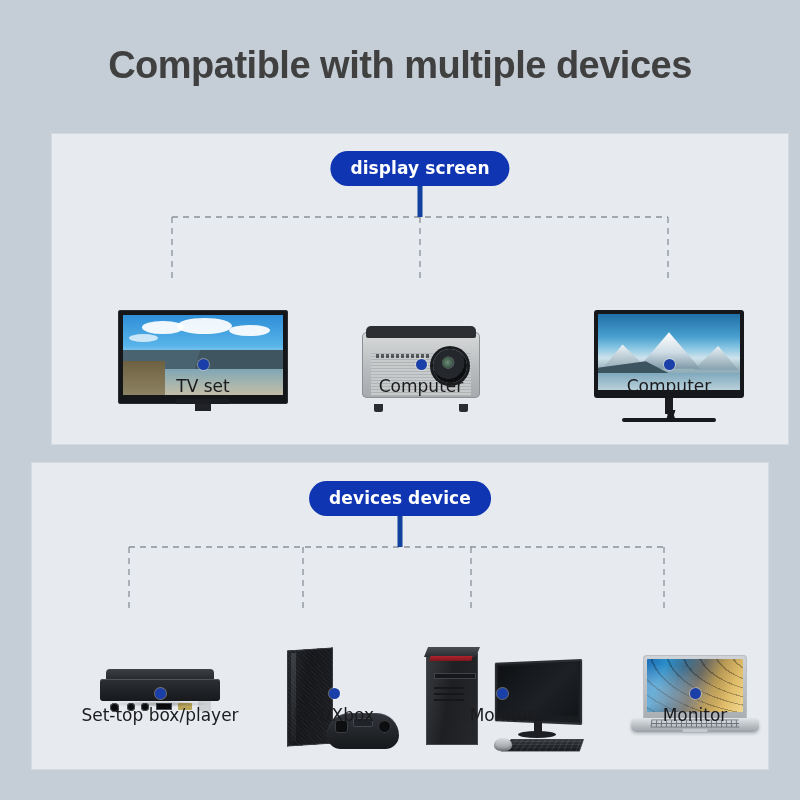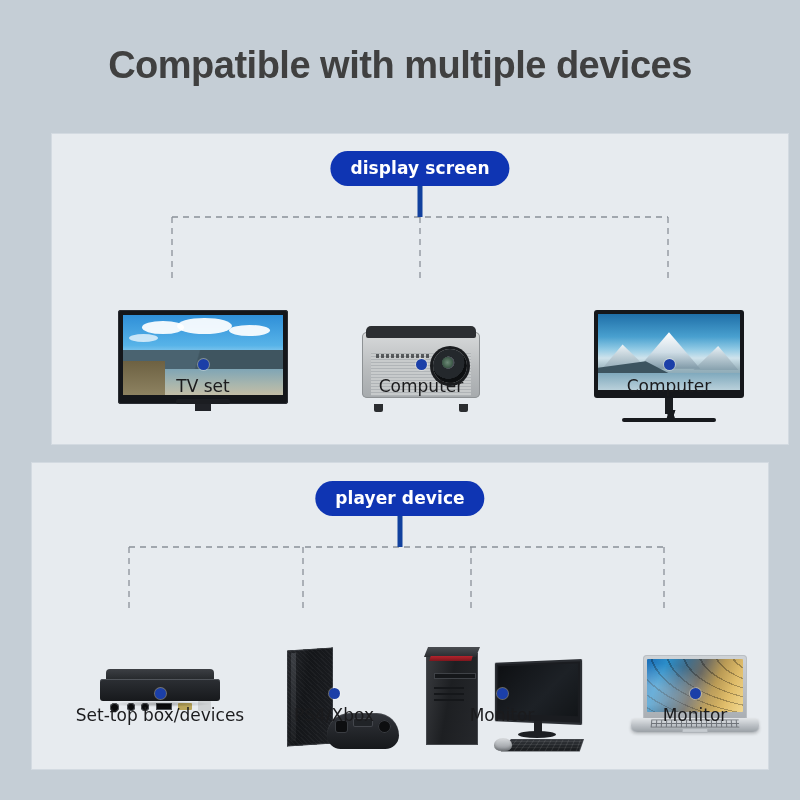--- a/index.html
+++ b/index.html
@@ -444,36 +444,36 @@
         </div>
       </div>
       <div class="mneck"></div>
       <div class="mstand"></div>
       <div class="mfoot"></div>
     </div>
   </div>
 
   <div class="panel" id="panel-output">
 
-    <div class="badge" id="badge-output">player device</div>
+    <div class="badge" id="badge-output">devices device</div>
     <div class="stub" id="stub-output"></div>
 
     <svg class="tree" viewBox="0 0 736 306" preserveAspectRatio="none">
       <g fill="none" stroke="#8b9199" stroke-width="1.3" stroke-dasharray="6 5">
         <path d="M97 84 H632"></path>
         <path d="M97 84 V146"></path>
         <path d="M271 84 V146"></path>
         <path d="M439 84 V146"></path>
         <path d="M632 84 V146"></path>
       </g>
     </svg>
 
     <div class="node" style="left:128px;top:230px;">
       <span class="dot"></span>
-      <span class="label">Set-top box/devices</span>
+      <span class="label">Set-top box/player</span>
     </div>
     <div class="art stb" style="left:128px;top:200px;">
       <div class="top"></div>
       <div class="front">
         <div class="port pwr"></div>
         <div class="port av"></div>
         <div class="port av2"></div>
         <div class="port hdmi"></div>
         <div class="port usb"></div>
         <div class="port lan"></div>

